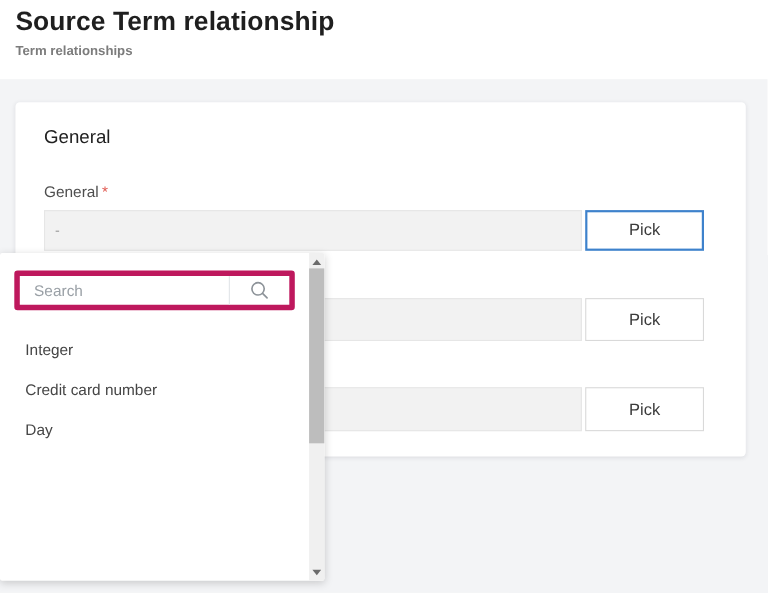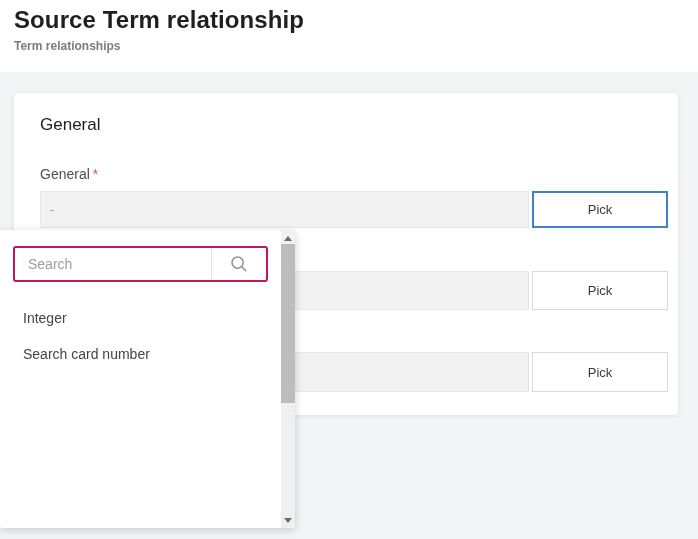--- a/index.html
+++ b/index.html
@@ -14,29 +14,29 @@
   
   .page-bg { position:absolute; left:0; top:72px; width:698px; height:467px; background:#f3f4f6; }
 
   
   .card { position:absolute; left:14px; top:93px; width:664px; height:322px; background:#fff; border-radius:4px; box-shadow:0 1px 4px rgba(30,34,50,.10); }
   .section-title { position:absolute; left:26px; top:22px; font-size:17px; font-weight:400; color:#212121; }
   .field-label { position:absolute; left:26px; top:73px; font-size:14px; color:#4e4e4e; }
   .req { color:#e0574f; margin-left:3px; }
 
   .value-box { position:absolute; left:26px; width:489px; background:#f2f2f2; border:1px solid #e6e6e6; display:flex; align-items:center; padding-left:9px; font-size:13px; color:#9b9b9b; }
-  .pick-btn { position:absolute; left:518px; width:136px; background:#fff; border:1px solid #d9d9d9; display:flex; align-items:center; justify-content:center; font-size:13px; color:#3c3c3c; font-family:inherit; cursor:pointer; }
+  .pick-btn { position:absolute; left:518px; width:108px; background:#fff; border:1px solid #d9d9d9; display:flex; align-items:center; justify-content:center; font-size:15px; color:#3c3c3c; font-family:inherit; cursor:pointer; }
   .pick-btn.primary { border:2px solid #3e82cc; }
   .r1 { top:98px; height:37px; }
   .r2 { top:178px; height:39px; }
   .r3 { top:259px; height:40px; }
 
   
   .dropdown { position:absolute; left:0; top:230px; width:295px; height:298px; background:#fff; box-shadow:0 2px 8px rgba(0,0,0,.18); border-radius:2px; z-index:5; overflow:hidden; }
-  .search-group { position:absolute; left:13px; top:16px; width:255px; height:36px; border:2px solid #be185d; border-radius:3px; background:#fff; display:flex; }
+  .search-group { position:absolute; left:13px; top:16px; width:255px; height:36px; border:5px solid #be185d; border-radius:3px; background:#fff; display:flex; }
   .search-input { flex:1; min-width:0; border:none; outline:none; background:transparent; padding:0 13px; font-size:14px; color:#333; font-family:inherit; }
   .search-input::placeholder { color:#9aa0a6; opacity:1; }
   .search-btn { width:55px; border:none; border-left:1px solid #e1e5e8; background:transparent; display:flex; align-items:center; justify-content:center; cursor:pointer; }
 
   .term-list { position:absolute; left:0; top:70px; width:281px; list-style:none; }
   .term-item { height:36px; display:flex; align-items:center; padding-left:23px; font-size:14px; color:#454545; cursor:pointer; }
 
   .scrollbar { position:absolute; right:0; top:0; width:14px; height:298px; background:#f0f0f0; }
   .sb-btn { position:absolute; left:0; width:14px; height:16px; display:flex; align-items:center; justify-content:center; cursor:pointer; }
   .sb-up { top:0; }
@@ -86,21 +86,22 @@
           <svg width="20" height="20" viewBox="0 0 20 20">
             <circle cx="8.6" cy="8.6" r="5.6" fill="none" stroke="#8d9399" stroke-width="1.5"></circle>
             <line x1="12.9" y1="12.9" x2="16.8" y2="16.8" stroke="#8d9399" stroke-width="1.5" stroke-linecap="round"></line>
           </svg>
         </span>
       </button>
     </div>
 
     <ul class="term-list">
       <li class="term-item">Integer</li>
-      <li class="term-item">Search card number</li>
+      <li class="term-item">Credit card number</li>
+      <li class="term-item">Day</li>
     </ul>
 
     <div class="scrollbar">
       <div class="sb-btn sb-up">
         <span class="tri-up"></span>
       </div>
       <div class="sb-thumb"></div>
       <div class="sb-btn sb-down">
         <span class="tri-down"></span>
       </div>

